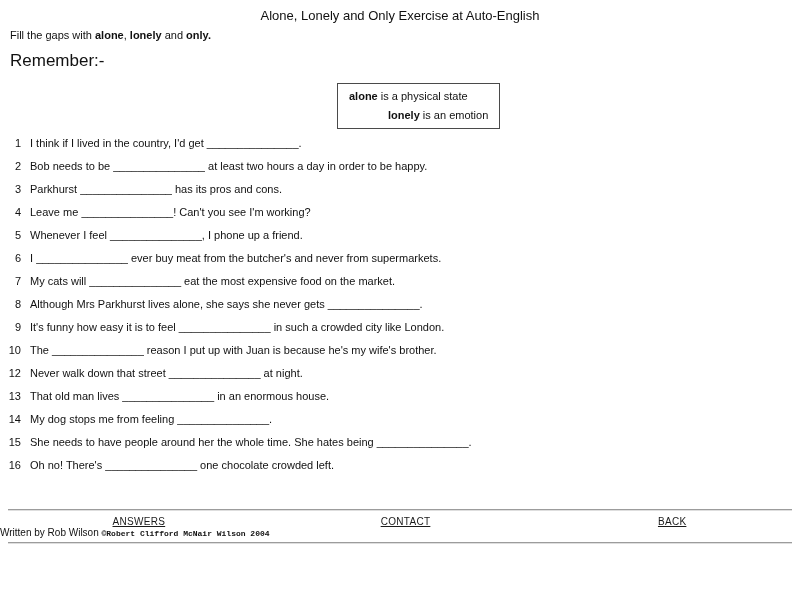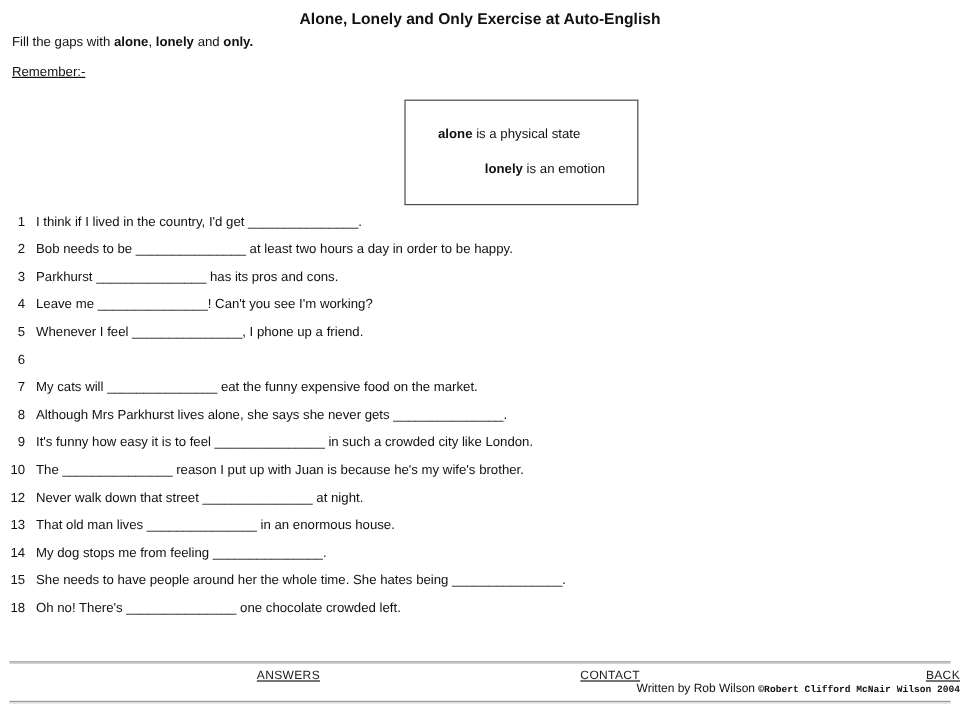--- a/index.html
+++ b/index.html
@@ -9,44 +9,43 @@
     color:#111111;
     font-family:"Liberation Sans", sans-serif;
     overflow:hidden;
   }
   #page { position:relative; width:800px; height:600px; }
 
   .title {
     margin:8px 0 0 0;
     text-align:center;
     font-size:13px;
-    font-weight:bold;
+    font-weight:normal;
     line-height:15px;
   }
   .instruction {
     margin:6px 0 0 10px;
     font-size:11px;
     line-height:13px;
   }
   .remember {
     margin:12px 0 16px 10px;
-    font-size:11px;
+    font-size:17px;
     line-height:13px;
-    text-decoration:underline;
   }
 
   .reminder-box {
     margin:13px 0 0 337px;
     width:-moz-fit-content;
     width:fit-content;
     border:1px solid #4a4a4a;
     padding:6px 11px 6px 11px;
     font-size:11px;
   }
-  .reminder-box p { margin:16px; line-height:13px; white-space:nowrap; }
+  .reminder-box p { margin:0; line-height:13px; white-space:nowrap; }
   .reminder-box p + p { margin-top:6px;padding-left:39px; }
 
   .questions { margin:8px 0 0 0; }
   .q-row {
     display:flex;
     height:23px;
     font-size:11px;
     line-height:13px;
   }
   .q-num {
@@ -60,30 +59,30 @@
 
   .footer { margin-top:27px; }
   hr.rule {
     border:0;
     height:1px;
     background:#9c9c9c;
     border-bottom:1px solid #dedede;
     margin:0 8px;
   }
   .footer-links { display:flex; margin-top:3px; }
-  .footer-links .cell { flex:1; text-align:right; line-height:11px;padding-left:11px; }
+  .footer-links .cell { flex:1; text-align:center; line-height:11px;padding-left:11px; }
   .f-link {
     font-size:10px;
     color:#1a1a1a;
     text-decoration:underline;
     letter-spacing:0.3px;
     cursor:pointer;
   }
   .footer-credit {
-    text-align:right;
+    text-align:left;
     font-size:10px;
     line-height:10px;
     margin-top:1px;
   }
   .credit-mono {
     font-family:"Liberation Mono", monospace;
     font-size:8px;
     font-weight:bold;
   }
   .footer hr.rule:last-child { margin-top:3px; }
@@ -121,24 +120,25 @@
       <div class="q-row">
         <span class="q-num">4</span>
         <span class="q-text"><span>Leave me </span><span class="blank">_______________</span><span>! Can't you see I'm working?</span></span>
       </div>
       <div class="q-row">
         <span class="q-num">5</span>
         <span class="q-text"><span>Whenever I feel </span><span class="blank">_______________</span><span>, I phone up a friend.</span></span>
       </div>
       <div class="q-row">
         <span class="q-num">6</span>
+        <span class="q-text"><span>I </span><span class="blank">_______________</span><span> ever buy meat from the butcher's and never from supermarkets.</span></span>
       </div>
       <div class="q-row">
         <span class="q-num">7</span>
-        <span class="q-text"><span>My cats will </span><span class="blank">_______________</span><span> eat the funny expensive food on the market.</span></span>
+        <span class="q-text"><span>My cats will </span><span class="blank">_______________</span><span> eat the most expensive food on the market.</span></span>
       </div>
       <div class="q-row">
         <span class="q-num">8</span>
         <span class="q-text"><span>Although Mrs Parkhurst lives alone, she says she never gets </span><span class="blank">_______________</span><span>.</span></span>
       </div>
       <div class="q-row">
         <span class="q-num">9</span>
         <span class="q-text"><span>It's funny how easy it is to feel </span><span class="blank">_______________</span><span> in such a crowded city like London.</span></span>
       </div>
       <div class="q-row">
@@ -155,21 +155,21 @@
       </div>
       <div class="q-row">
         <span class="q-num">14</span>
         <span class="q-text"><span>My dog stops me from feeling </span><span class="blank">_______________</span><span>.</span></span>
       </div>
       <div class="q-row">
         <span class="q-num">15</span>
         <span class="q-text"><span>She needs to have people around her the whole time. She hates being </span><span class="blank">_______________</span><span>.</span></span>
       </div>
       <div class="q-row">
-        <span class="q-num">18</span>
+        <span class="q-num">16</span>
         <span class="q-text"><span>Oh no! There's </span><span class="blank">_______________</span><span> one chocolate crowded left.</span></span>
       </div>
     </div>
 
   <div class="footer">
     <hr class="rule">
     <div class="footer-links">
       <div class="cell"><a class="f-link">ANSWERS</a></div>
       <div class="cell"><a class="f-link">CONTACT</a></div>
       <div class="cell"><a class="f-link">BACK</a></div>

